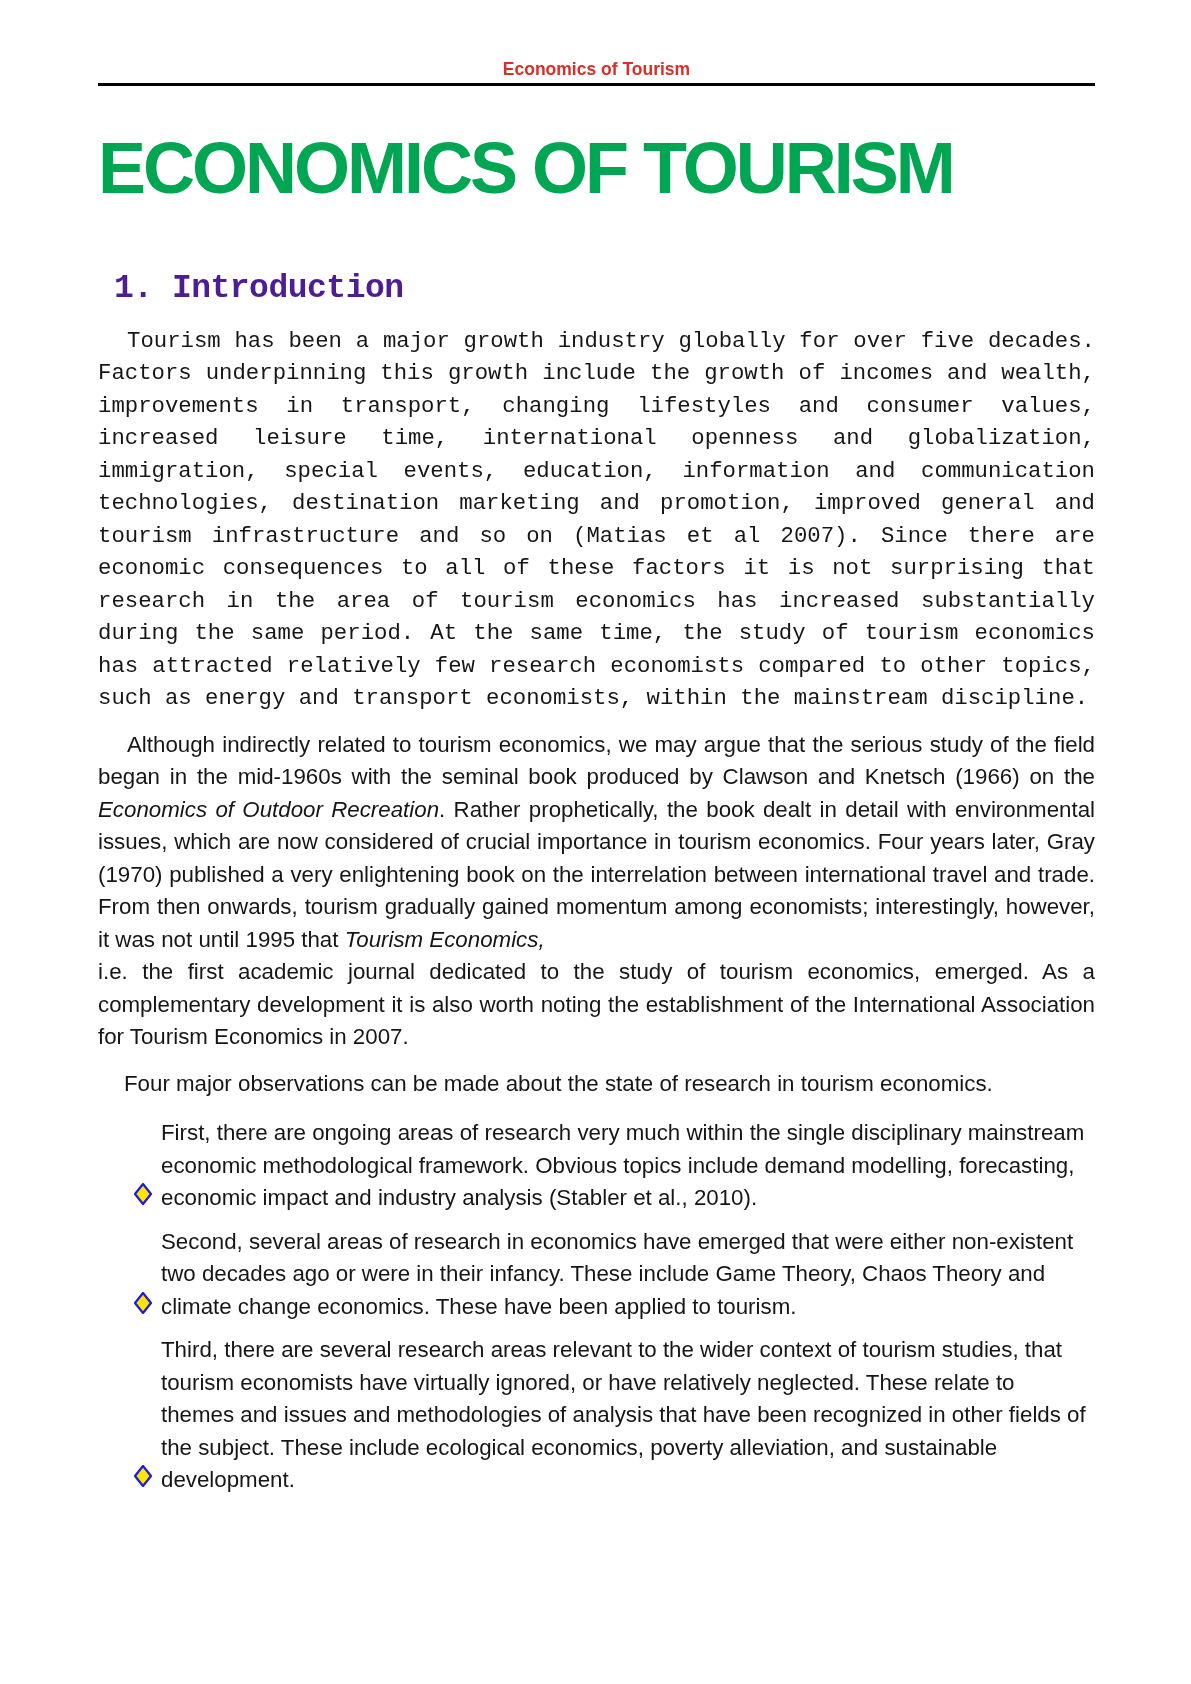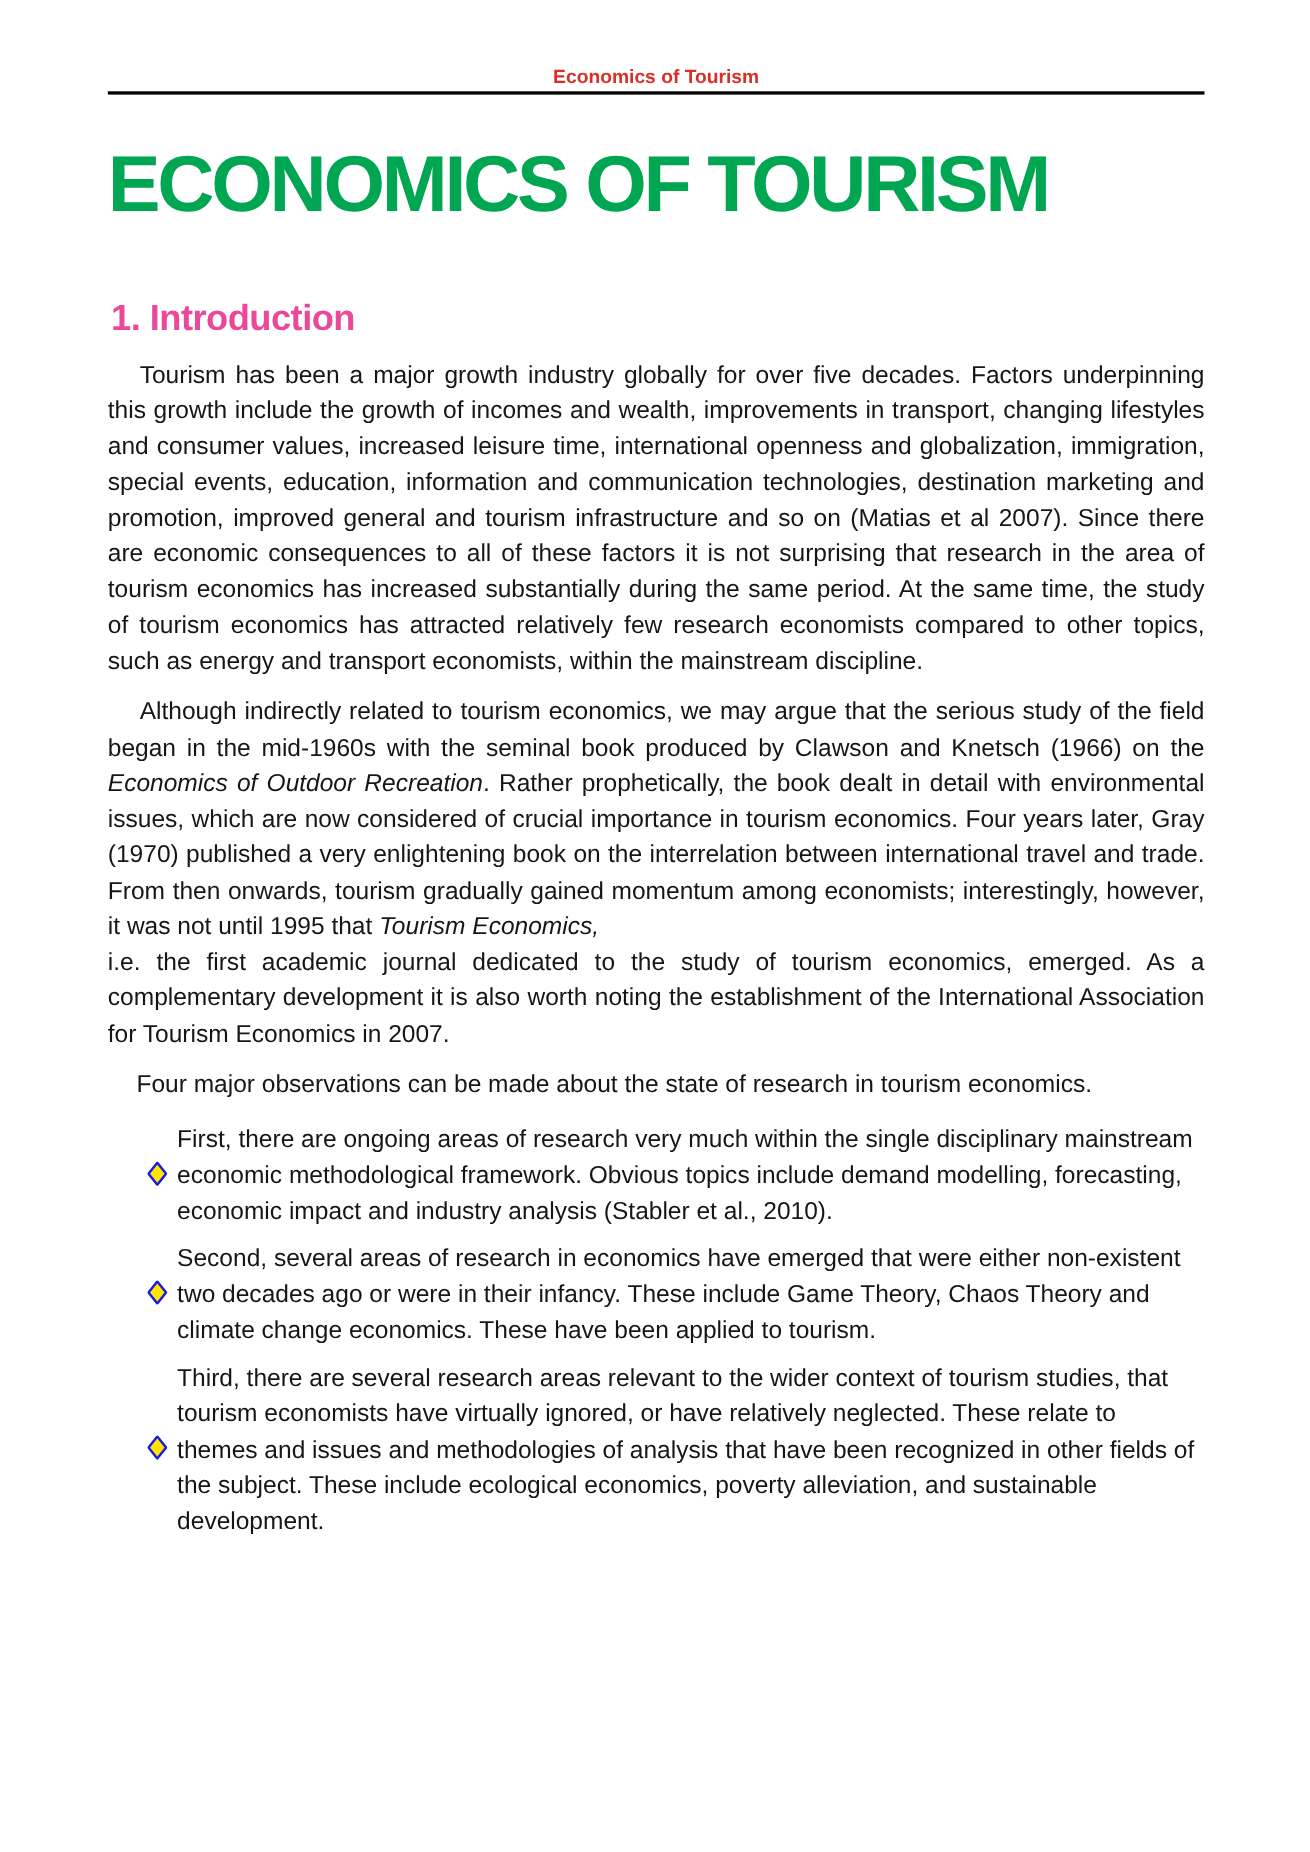--- a/index.html
+++ b/index.html
@@ -29,45 +29,46 @@
   h1.doc-title {
     color:#00A651;
     font-size:72px;
     font-weight:bold;
     letter-spacing:-3px;
     line-height:1.05;
     margin:45px 0 0 0;
     white-space:nowrap;
   }
   h2.section-heading {
-    color:#ec4899;
+    color:#4c1d95;
     font-size:33px;
     font-weight:bold;
     line-height:1.15;
-    margin:63px 0 0 3px;
+    margin:63px 0 0 16px;
     letter-spacing:-0.5px;
+    font-family:Liberation Mono, monospace;
   }
   p.body-par {
     font-size:22.3px;
     line-height:32.5px;
     margin:14px 0 0 0;
   }
-  p.first-par { margin-top:17px; }
+  p.first-par { margin-top:17px;font-family:Liberation Mono, monospace; }
   .justified { text-align:justify; text-indent:29px; }
   .observation { text-indent:26px; margin-top:14px; }
   .closing { margin-top:13px; text-indent:22px; }
   em { }
   ul.diamond-list {
     list-style:none;
     margin:17px 0 0 0;
     padding:0 0 0 36px;
   }
   li.diamond-item {
     display:flex;
-    align-items:center;
+    align-items:flex-end;
     gap:9px;
     font-size:22.3px;
     line-height:32.5px;
     margin-top:11px;
     text-align:left;
   }
   li.diamond-item .diamond {
     flex:0 0 auto;
     width:18px;
     margin-top:5px;

